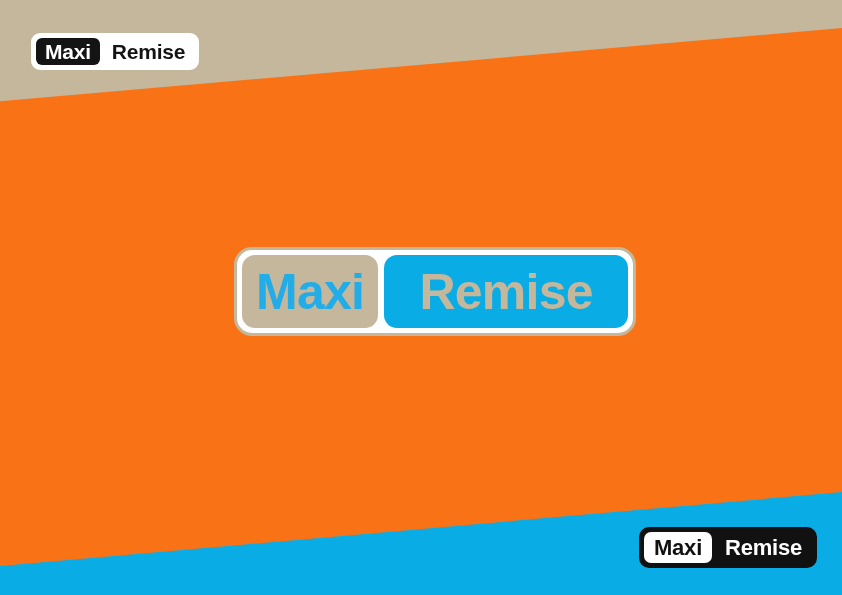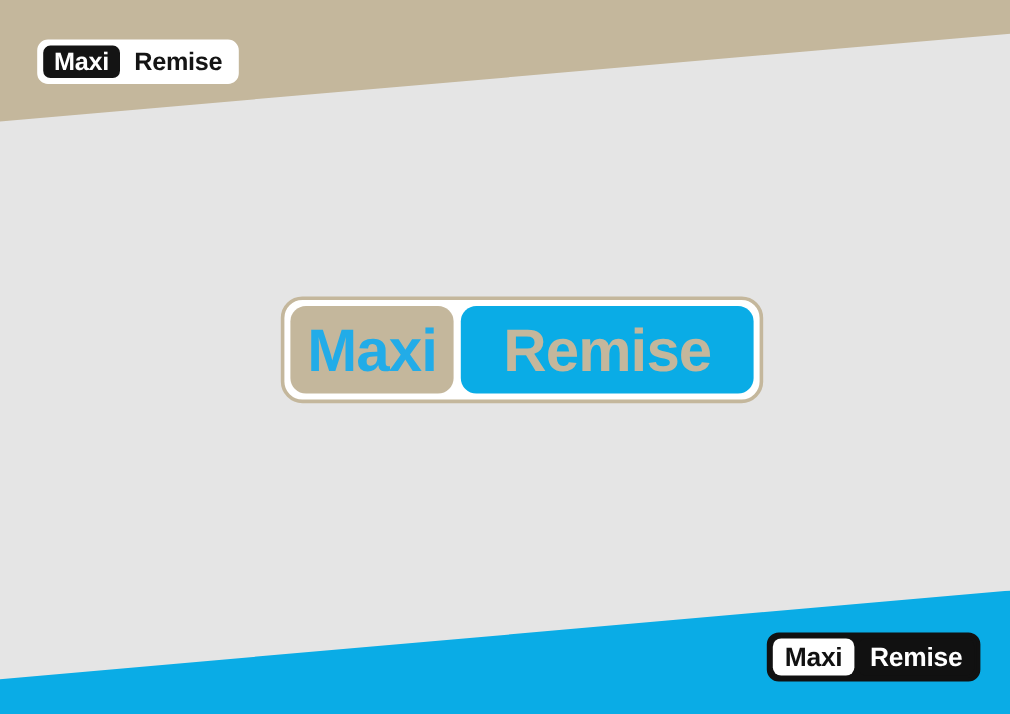--- a/index.html
+++ b/index.html
@@ -12,21 +12,21 @@
     height: 595px;
     background: #ffffff;
     font-family: "Liberation Sans", sans-serif;
     overflow: hidden;
   }
 
   #stage {
     position: relative;
     width: 842px;
     height: 595px;
-    background: #e5e5e5;
+    background: #f97316;
     overflow: hidden;
   }
 
   
   .band {
     position: absolute;
     left: 0;
     width: 842px;
     pointer-events: none;
   }

